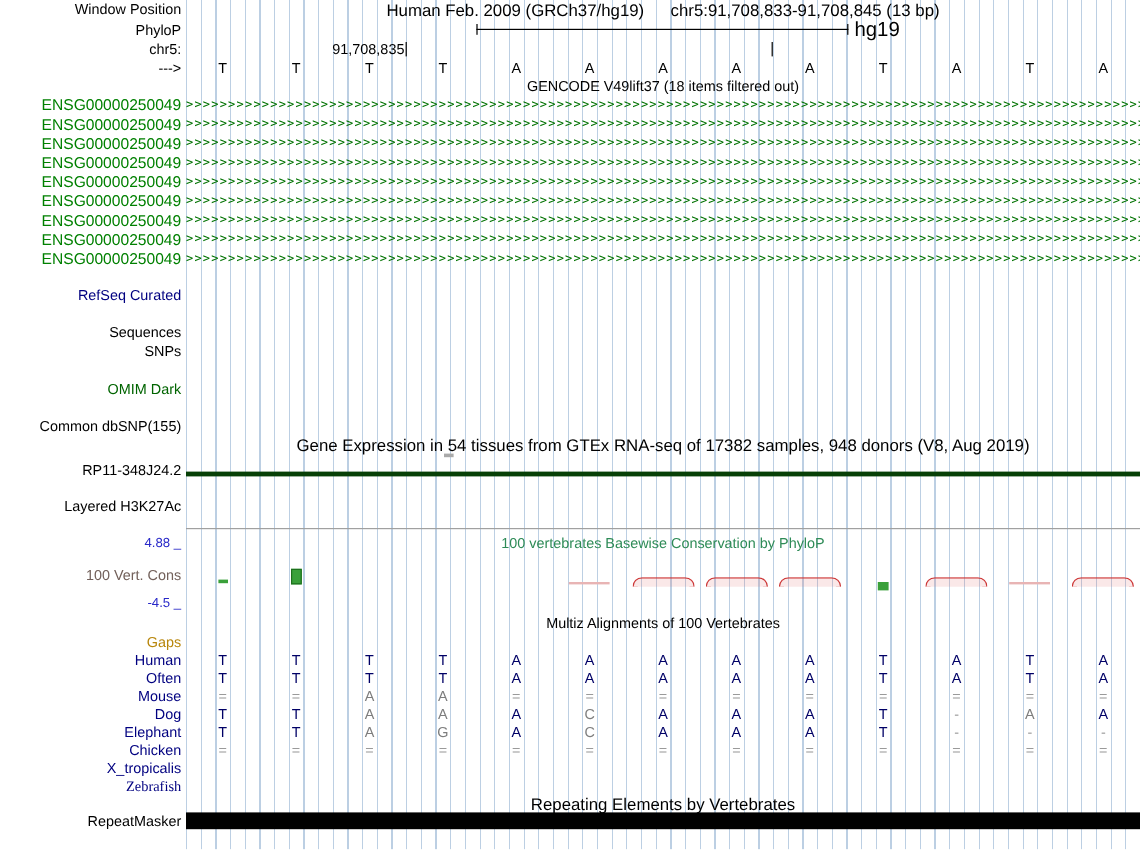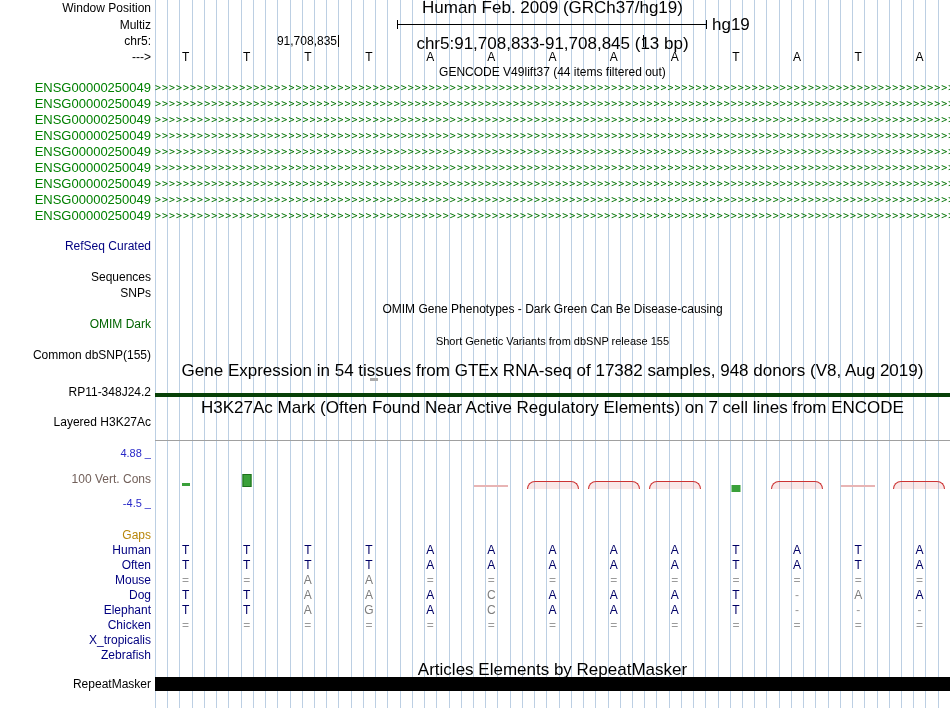--- a/index.html
+++ b/index.html
@@ -24,21 +24,21 @@
   .c-blue   { color:var(--blue-value); }
   .c-cons   { color:var(--cons-label); }
   .c-orange { color:var(--gaps-orange); }
 
   .center-label {
     position:absolute; left:155px; width:795px; text-align:center;
     color:#000; white-space:nowrap;
   }
   .fs11 { font-size:11px; line-height:12px; }
   .fs12 { font-size:12px; line-height:13px; }
-  .fs13 { font-size:17px; line-height:14px;flex-direction:column; }
+  .fs13 { font-size:14px; line-height:14px; }
   .teal { color:var(--cons-teal); }
 
   .title-row { display:flex; justify-content:center; gap:22px; }
 
   .coord { position:absolute; text-align:right; font-size:12px; line-height:14px; color:#000; }
   .coord-tick { position:absolute; width:1px; height:12px; background:#000; }
 
   .scale-text { position:absolute; left:155px; width:237px; text-align:right; font-size:12px; line-height:14px; }
   .scale-line { position:absolute; left:397px; top:24px; width:310px; height:1px; background:#000; }
   .scale-tick { position:absolute; width:1px; height:9px; top:20px; background:#000; }
@@ -72,21 +72,21 @@
 
   #rm-bar { position:absolute; left:155px; top:677px; width:795px; height:14px; background:var(--repeat-black); }
 </style>
 </head>
 <body>
 
 <div id="browser">
   <div id="grid"></div>
 
   <div class="gutter-label" style="top:1px">Window Position</div>
-  <div class="gutter-label" style="top:18px">Multiz</div>
+  <div class="gutter-label" style="top:18px">PhyloP</div>
   <div class="gutter-label" style="top:34px">chr5:</div>
   <div class="gutter-label" style="top:50px">---&gt;</div>
 
   <div class="center-label title-row fs13" style="top:1px">
     <span>Human Feb. 2009 (GRCh37/hg19)</span>
     <span>chr5:91,708,833-91,708,845 (13 bp)</span>
   </div>
 
   <div class="scale-line"></div>
   <div class="scale-tick" style="left:397px"></div>
@@ -106,21 +106,21 @@
       <span class="base" style="left: 336.346px;">A</span>
       <span class="base" style="left: 397.5px;">A</span>
       <span class="base" style="left: 458.654px;">A</span>
       <span class="base" style="left: 519.808px;">A</span>
       <span class="base" style="left: 580.962px;">T</span>
       <span class="base" style="left: 642.115px;">A</span>
       <span class="base" style="left: 703.269px;">T</span>
       <span class="base" style="left: 764.423px;">A</span>
     </div>
 
-  <div class="center-label fs12" style="top:66px">GENCODE V49lift37 (44 items filtered out)</div>
+  <div class="center-label fs12" style="top:66px">GENCODE V49lift37 (18 items filtered out)</div>
   <div id="gene-labels">
       <div class="gutter-label gene-label c-green" style="top: 81px;">ENSG00000250049</div>
       <div class="gutter-label gene-label c-green" style="top: 97px;">ENSG00000250049</div>
       <div class="gutter-label gene-label c-green" style="top: 113px;">ENSG00000250049</div>
       <div class="gutter-label gene-label c-green" style="top: 129px;">ENSG00000250049</div>
       <div class="gutter-label gene-label c-green" style="top: 145px;">ENSG00000250049</div>
       <div class="gutter-label gene-label c-green" style="top: 161px;">ENSG00000250049</div>
       <div class="gutter-label gene-label c-green" style="top: 177px;">ENSG00000250049</div>
       <div class="gutter-label gene-label c-green" style="top: 193px;">ENSG00000250049</div>
       <div class="gutter-label gene-label c-green" style="top: 209px;">ENSG00000250049</div>
@@ -134,62 +134,61 @@
       <div class="gene-arrow-row" style="top: 163px;">&gt;&gt;&gt;&gt;&gt;&gt;&gt;&gt;&gt;&gt;&gt;&gt;&gt;&gt;&gt;&gt;&gt;&gt;&gt;&gt;&gt;&gt;&gt;&gt;&gt;&gt;&gt;&gt;&gt;&gt;&gt;&gt;&gt;&gt;&gt;&gt;&gt;&gt;&gt;&gt;&gt;&gt;&gt;&gt;&gt;&gt;&gt;&gt;&gt;&gt;&gt;&gt;&gt;&gt;&gt;&gt;&gt;&gt;&gt;&gt;&gt;&gt;&gt;&gt;&gt;&gt;&gt;&gt;&gt;&gt;&gt;&gt;&gt;&gt;&gt;&gt;&gt;&gt;&gt;&gt;&gt;&gt;&gt;&gt;&gt;&gt;&gt;&gt;&gt;&gt;&gt;&gt;&gt;&gt;&gt;&gt;&gt;&gt;&gt;&gt;&gt;&gt;&gt;&gt;&gt;&gt;&gt;&gt;&gt;&gt;&gt;&gt;&gt;&gt;&gt;&gt;&gt;&gt;&gt;&gt;&gt;&gt;&gt;&gt;&gt;&gt;&gt;&gt;&gt;&gt;&gt;&gt;&gt;&gt;&gt;&gt;&gt;&gt;&gt;&gt;&gt;&gt;&gt;&gt;&gt;&gt;&gt;&gt;&gt;&gt;&gt;&gt;&gt;&gt;&gt;&gt;&gt;&gt;&gt;&gt;&gt;&gt;&gt;&gt;&gt;&gt;&gt;&gt;&gt;&gt;&gt;&gt;&gt;&gt;&gt;&gt;&gt;&gt;&gt;&gt;&gt;&gt;&gt;&gt;&gt;&gt;&gt;&gt;&gt;&gt;&gt;&gt;&gt;&gt;&gt;&gt;&gt;&gt;&gt;&gt;&gt;&gt;&gt;&gt;&gt;&gt;&gt;&gt;&gt;&gt;&gt;&gt;&gt;&gt;&gt;&gt;&gt;&gt;&gt;&gt;&gt;&gt;&gt;&gt;&gt;&gt;&gt;&gt;&gt;&gt;&gt;&gt;&gt;&gt;&gt;&gt;&gt;&gt;&gt;&gt;&gt;&gt;&gt;&gt;&gt;&gt;&gt;&gt;&gt;&gt;&gt;&gt;&gt;&gt;&gt;&gt;&gt;&gt;&gt;&gt;&gt;&gt;&gt;&gt;&gt;&gt;&gt;&gt;&gt;&gt;&gt;&gt;&gt;&gt;&gt;&gt;&gt;&gt;&gt;&gt;&gt;&gt;&gt;&gt;&gt;&gt;&gt;&gt;&gt;&gt;&gt;&gt;&gt;&gt;&gt;&gt;&gt;&gt;&gt;&gt;</div>
       <div class="gene-arrow-row" style="top: 179px;">&gt;&gt;&gt;&gt;&gt;&gt;&gt;&gt;&gt;&gt;&gt;&gt;&gt;&gt;&gt;&gt;&gt;&gt;&gt;&gt;&gt;&gt;&gt;&gt;&gt;&gt;&gt;&gt;&gt;&gt;&gt;&gt;&gt;&gt;&gt;&gt;&gt;&gt;&gt;&gt;&gt;&gt;&gt;&gt;&gt;&gt;&gt;&gt;&gt;&gt;&gt;&gt;&gt;&gt;&gt;&gt;&gt;&gt;&gt;&gt;&gt;&gt;&gt;&gt;&gt;&gt;&gt;&gt;&gt;&gt;&gt;&gt;&gt;&gt;&gt;&gt;&gt;&gt;&gt;&gt;&gt;&gt;&gt;&gt;&gt;&gt;&gt;&gt;&gt;&gt;&gt;&gt;&gt;&gt;&gt;&gt;&gt;&gt;&gt;&gt;&gt;&gt;&gt;&gt;&gt;&gt;&gt;&gt;&gt;&gt;&gt;&gt;&gt;&gt;&gt;&gt;&gt;&gt;&gt;&gt;&gt;&gt;&gt;&gt;&gt;&gt;&gt;&gt;&gt;&gt;&gt;&gt;&gt;&gt;&gt;&gt;&gt;&gt;&gt;&gt;&gt;&gt;&gt;&gt;&gt;&gt;&gt;&gt;&gt;&gt;&gt;&gt;&gt;&gt;&gt;&gt;&gt;&gt;&gt;&gt;&gt;&gt;&gt;&gt;&gt;&gt;&gt;&gt;&gt;&gt;&gt;&gt;&gt;&gt;&gt;&gt;&gt;&gt;&gt;&gt;&gt;&gt;&gt;&gt;&gt;&gt;&gt;&gt;&gt;&gt;&gt;&gt;&gt;&gt;&gt;&gt;&gt;&gt;&gt;&gt;&gt;&gt;&gt;&gt;&gt;&gt;&gt;&gt;&gt;&gt;&gt;&gt;&gt;&gt;&gt;&gt;&gt;&gt;&gt;&gt;&gt;&gt;&gt;&gt;&gt;&gt;&gt;&gt;&gt;&gt;&gt;&gt;&gt;&gt;&gt;&gt;&gt;&gt;&gt;&gt;&gt;&gt;&gt;&gt;&gt;&gt;&gt;&gt;&gt;&gt;&gt;&gt;&gt;&gt;&gt;&gt;&gt;&gt;&gt;&gt;&gt;&gt;&gt;&gt;&gt;&gt;&gt;&gt;&gt;&gt;&gt;&gt;&gt;&gt;&gt;&gt;&gt;&gt;&gt;&gt;&gt;&gt;&gt;&gt;&gt;&gt;&gt;&gt;&gt;&gt;&gt;&gt;&gt;&gt;&gt;&gt;&gt;&gt;&gt;&gt;</div>
       <div class="gene-arrow-row" style="top: 195px;">&gt;&gt;&gt;&gt;&gt;&gt;&gt;&gt;&gt;&gt;&gt;&gt;&gt;&gt;&gt;&gt;&gt;&gt;&gt;&gt;&gt;&gt;&gt;&gt;&gt;&gt;&gt;&gt;&gt;&gt;&gt;&gt;&gt;&gt;&gt;&gt;&gt;&gt;&gt;&gt;&gt;&gt;&gt;&gt;&gt;&gt;&gt;&gt;&gt;&gt;&gt;&gt;&gt;&gt;&gt;&gt;&gt;&gt;&gt;&gt;&gt;&gt;&gt;&gt;&gt;&gt;&gt;&gt;&gt;&gt;&gt;&gt;&gt;&gt;&gt;&gt;&gt;&gt;&gt;&gt;&gt;&gt;&gt;&gt;&gt;&gt;&gt;&gt;&gt;&gt;&gt;&gt;&gt;&gt;&gt;&gt;&gt;&gt;&gt;&gt;&gt;&gt;&gt;&gt;&gt;&gt;&gt;&gt;&gt;&gt;&gt;&gt;&gt;&gt;&gt;&gt;&gt;&gt;&gt;&gt;&gt;&gt;&gt;&gt;&gt;&gt;&gt;&gt;&gt;&gt;&gt;&gt;&gt;&gt;&gt;&gt;&gt;&gt;&gt;&gt;&gt;&gt;&gt;&gt;&gt;&gt;&gt;&gt;&gt;&gt;&gt;&gt;&gt;&gt;&gt;&gt;&gt;&gt;&gt;&gt;&gt;&gt;&gt;&gt;&gt;&gt;&gt;&gt;&gt;&gt;&gt;&gt;&gt;&gt;&gt;&gt;&gt;&gt;&gt;&gt;&gt;&gt;&gt;&gt;&gt;&gt;&gt;&gt;&gt;&gt;&gt;&gt;&gt;&gt;&gt;&gt;&gt;&gt;&gt;&gt;&gt;&gt;&gt;&gt;&gt;&gt;&gt;&gt;&gt;&gt;&gt;&gt;&gt;&gt;&gt;&gt;&gt;&gt;&gt;&gt;&gt;&gt;&gt;&gt;&gt;&gt;&gt;&gt;&gt;&gt;&gt;&gt;&gt;&gt;&gt;&gt;&gt;&gt;&gt;&gt;&gt;&gt;&gt;&gt;&gt;&gt;&gt;&gt;&gt;&gt;&gt;&gt;&gt;&gt;&gt;&gt;&gt;&gt;&gt;&gt;&gt;&gt;&gt;&gt;&gt;&gt;&gt;&gt;&gt;&gt;&gt;&gt;&gt;&gt;&gt;&gt;&gt;&gt;&gt;&gt;&gt;&gt;&gt;&gt;&gt;&gt;&gt;&gt;&gt;&gt;&gt;&gt;&gt;&gt;&gt;&gt;&gt;&gt;&gt;&gt;</div>
       <div class="gene-arrow-row" style="top: 211px;">&gt;&gt;&gt;&gt;&gt;&gt;&gt;&gt;&gt;&gt;&gt;&gt;&gt;&gt;&gt;&gt;&gt;&gt;&gt;&gt;&gt;&gt;&gt;&gt;&gt;&gt;&gt;&gt;&gt;&gt;&gt;&gt;&gt;&gt;&gt;&gt;&gt;&gt;&gt;&gt;&gt;&gt;&gt;&gt;&gt;&gt;&gt;&gt;&gt;&gt;&gt;&gt;&gt;&gt;&gt;&gt;&gt;&gt;&gt;&gt;&gt;&gt;&gt;&gt;&gt;&gt;&gt;&gt;&gt;&gt;&gt;&gt;&gt;&gt;&gt;&gt;&gt;&gt;&gt;&gt;&gt;&gt;&gt;&gt;&gt;&gt;&gt;&gt;&gt;&gt;&gt;&gt;&gt;&gt;&gt;&gt;&gt;&gt;&gt;&gt;&gt;&gt;&gt;&gt;&gt;&gt;&gt;&gt;&gt;&gt;&gt;&gt;&gt;&gt;&gt;&gt;&gt;&gt;&gt;&gt;&gt;&gt;&gt;&gt;&gt;&gt;&gt;&gt;&gt;&gt;&gt;&gt;&gt;&gt;&gt;&gt;&gt;&gt;&gt;&gt;&gt;&gt;&gt;&gt;&gt;&gt;&gt;&gt;&gt;&gt;&gt;&gt;&gt;&gt;&gt;&gt;&gt;&gt;&gt;&gt;&gt;&gt;&gt;&gt;&gt;&gt;&gt;&gt;&gt;&gt;&gt;&gt;&gt;&gt;&gt;&gt;&gt;&gt;&gt;&gt;&gt;&gt;&gt;&gt;&gt;&gt;&gt;&gt;&gt;&gt;&gt;&gt;&gt;&gt;&gt;&gt;&gt;&gt;&gt;&gt;&gt;&gt;&gt;&gt;&gt;&gt;&gt;&gt;&gt;&gt;&gt;&gt;&gt;&gt;&gt;&gt;&gt;&gt;&gt;&gt;&gt;&gt;&gt;&gt;&gt;&gt;&gt;&gt;&gt;&gt;&gt;&gt;&gt;&gt;&gt;&gt;&gt;&gt;&gt;&gt;&gt;&gt;&gt;&gt;&gt;&gt;&gt;&gt;&gt;&gt;&gt;&gt;&gt;&gt;&gt;&gt;&gt;&gt;&gt;&gt;&gt;&gt;&gt;&gt;&gt;&gt;&gt;&gt;&gt;&gt;&gt;&gt;&gt;&gt;&gt;&gt;&gt;&gt;&gt;&gt;&gt;&gt;&gt;&gt;&gt;&gt;&gt;&gt;&gt;&gt;&gt;&gt;&gt;&gt;&gt;&gt;&gt;&gt;&gt;&gt;</div>
     </div>
 
   <div class="gutter-label c-navy" style="top:239px">RefSeq Curated</div>
   <div class="gutter-label" style="top:270px">Sequences</div>
   <div class="gutter-label" style="top:286px">SNPs</div>
 
-  <div class="center-label fs12 c-omim" style="top:303px">OMIM Gene Phenotypes - Dark Green Can Be Disease-causing</div>
   <div class="gutter-label c-omim" style="top:317px">OMIM Dark</div>
 
-  <div class="center-label fs11" style="top:335px">Short Genetic Variants from dbSNP release 155</div>
   <div class="gutter-label" style="top:348px">Common dbSNP(155)</div>
 
   <div class="center-label fs13" style="top:364px">Gene Expression in 54 tissues from GTEx RNA-seq of 17382 samples, 948 donors (V8, Aug 2019)</div>
   <div id="gtex-item"></div>
 
   <div class="gutter-label" style="top:385px">RP11-348J24.2</div>
   <div id="rp11-bar"></div>
 
-  <div class="center-label fs13" style="top:401px">H3K27Ac Mark (Often Found Near Active Regulatory Elements) on 7 cell lines from ENCODE</div>
   <div class="gutter-label" style="top:415px">Layered H3K27Ac</div>
   <div id="h3k-baseline"></div>
 
   <div class="gutter-label c-blue" style="top:446px;font-size:11px">4.88 _</div>
+  <div class="center-label fs12 teal" style="top:447px">100 vertebrates Basewise Conservation by PhyloP</div>
   <div class="gutter-label c-cons" style="top:472px">100 Vert. Cons</div>
   <div class="gutter-label c-blue" style="top:496px;font-size:11px">-4.5 _</div>
   <div id="cons-marks">
       <div class="mark tick-green" style="left: 30.5769px;"></div>
       <div class="mark bar-green-tall" style="left: 91.7308px;"></div>
       <div class="mark flat-pink" style="left: 336.346px;"></div>
       <div class="mark arc-red" style="left: 397.5px;"></div>
       <div class="mark arc-red" style="left: 458.654px;"></div>
       <div class="mark arc-red" style="left: 519.808px;"></div>
       <div class="mark bar-green-low" style="left: 580.962px;"></div>
       <div class="mark arc-red" style="left: 642.115px;"></div>
       <div class="mark flat-pink" style="left: 703.269px;"></div>
       <div class="mark arc-red" style="left: 764.423px;"></div>
     </div>
 
+  <div class="center-label fs12 c-navy" style="top:513px">Multiz Alignments of 100 Vertebrates</div>
   <div class="gutter-label c-orange" style="top:528px">Gaps</div>
   <div id="species-labels">
       <div class="gutter-label c-navy" style="top: 543px;">Human</div>
       <div class="gutter-label c-navy" style="top: 558px;">Often</div>
       <div class="gutter-label c-navy" style="top: 573px;">Mouse</div>
       <div class="gutter-label c-navy" style="top: 588px;">Dog</div>
       <div class="gutter-label c-navy" style="top: 603px;">Elephant</div>
       <div class="gutter-label c-navy" style="top: 618px;">Chicken</div>
       <div class="gutter-label c-navy" style="top: 633px;">X_tropicalis</div>
-      <div class="gutter-label c-navy" style="top: 648px;">Zebrafish</div>
+      <div class="gutter-label c-navy" style="top: 648px; font-family: Liberation Serif, serif;">Zebrafish</div>
     </div>
   <div id="align-grid">
       <span class="abase" style="left: 30.5769px; top: 543px;">T</span>
       <span class="abase" style="left: 91.7308px; top: 543px;">T</span>
       <span class="abase" style="left: 152.885px; top: 543px;">T</span>
       <span class="abase" style="left: 214.038px; top: 543px;">T</span>
       <span class="abase" style="left: 275.192px; top: 543px;">A</span>
       <span class="abase" style="left: 336.346px; top: 543px;">A</span>
       <span class="abase" style="left: 397.5px; top: 543px;">A</span>
       <span class="abase" style="left: 458.654px; top: 543px;">A</span>
@@ -258,16 +257,16 @@
       <span class="abase dim" style="left: 336.346px; top: 618px;">=</span>
       <span class="abase dim" style="left: 397.5px; top: 618px;">=</span>
       <span class="abase dim" style="left: 458.654px; top: 618px;">=</span>
       <span class="abase dim" style="left: 519.808px; top: 618px;">=</span>
       <span class="abase dim" style="left: 580.962px; top: 618px;">=</span>
       <span class="abase dim" style="left: 642.115px; top: 618px;">=</span>
       <span class="abase dim" style="left: 703.269px; top: 618px;">=</span>
       <span class="abase dim" style="left: 764.423px; top: 618px;">=</span>
     </div>
 
-  <div class="center-label fs13" style="top:663px">Articles Elements by RepeatMasker</div>
+  <div class="center-label fs13" style="top:663px">Repeating Elements by Vertebrates</div>
   <div class="gutter-label" style="top:677px">RepeatMasker</div>
   <div id="rm-bar"></div>
 </div>
 
 </body></html>

